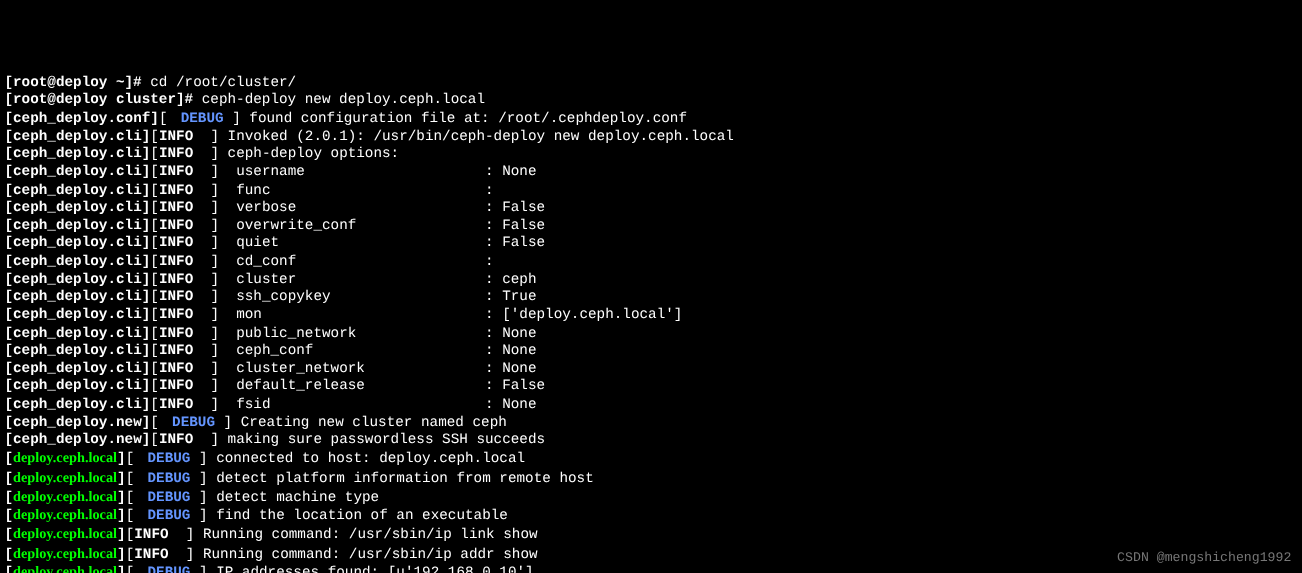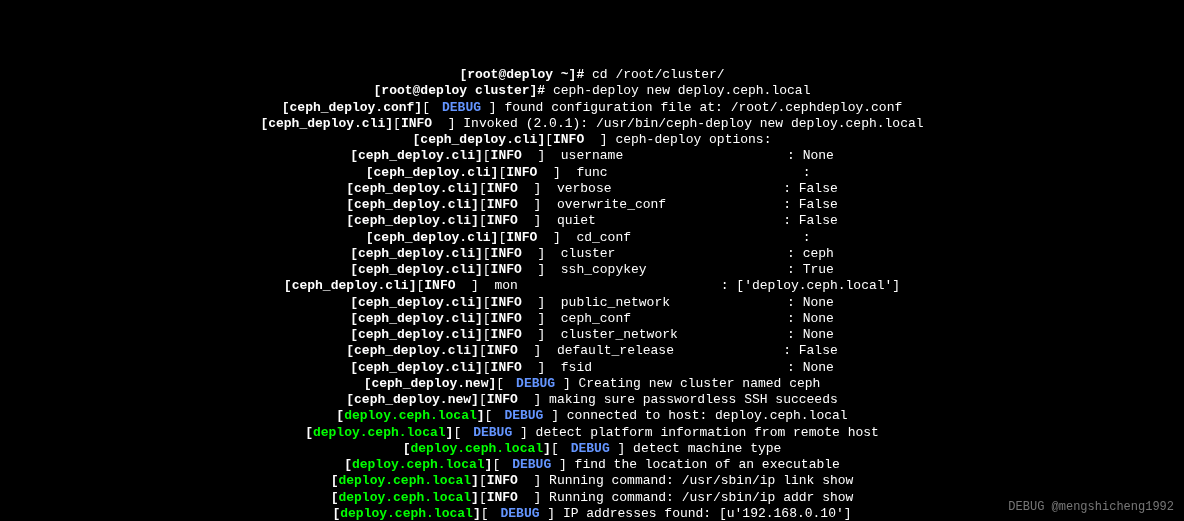--- a/index.html
+++ b/index.html
@@ -8,34 +8,34 @@
       color: #ffffff;
       font-family: 'Courier New', Consolas, monospace;
       font-size: 13px;
       line-height: 1.25;
       padding: 2px 4px;
       width: 1184px;
       height: 521px;
       overflow: hidden;
       white-space: pre;
     }
-    .line { display: block; text-align: center; }
+    .line { display: block; }
     .white, .w { color: #ffffff; font-weight: bold; }
-    .green, .g { color: #00ff00; font-weight: bold; }
+    .green, .g { color: #00ff00; font-weight: bold; font-family: Liberation Serif, serif; }
     .blue, .b { color: #6495ff; font-weight: bold; margin-left: 12px; }
     .watermark {
       position: absolute;
       bottom: 6px;
       right: 10px;
       color: #777;
       font-size: 12px;
     }
   </style>
 </head>
 <body>
 
 
 
 <div id="terminal"><span class="line"><span class="w">[root@deploy ~]# </span>cd /root/cluster/</span><span class="line"><span class="w">[root@deploy cluster]# </span>ceph-deploy new deploy.ceph.local</span><span class="line"><span class="w">[</span><span class="w">ceph_deploy.conf</span><span class="w">]</span>[<span class="b">DEBUG </span>] found configuration file at: /root/.cephdeploy.conf</span><span class="line"><span class="w">[</span><span class="w">ceph_deploy.cli</span><span class="w">]</span>[<span class="w">INFO  </span>] Invoked (2.0.1): /usr/bin/ceph-deploy new deploy.ceph.local</span><span class="line"><span class="w">[</span><span class="w">ceph_deploy.cli</span><span class="w">]</span>[<span class="w">INFO  </span>] ceph-deploy options:</span><span class="line"><span class="w">[</span><span class="w">ceph_deploy.cli</span><span class="w">]</span>[<span class="w">INFO  </span>]  username                     : None</span><span class="line"><span class="w">[</span><span class="w">ceph_deploy.cli</span><span class="w">]</span>[<span class="w">INFO  </span>]  func                         : <function new="" at="" 0x7efe91abcde8=""></function></span><span class="line"><span class="w">[</span><span class="w">ceph_deploy.cli</span><span class="w">]</span>[<span class="w">INFO  </span>]  verbose                      : False</span><span class="line"><span class="w">[</span><span class="w">ceph_deploy.cli</span><span class="w">]</span>[<span class="w">INFO  </span>]  overwrite_conf               : False</span><span class="line"><span class="w">[</span><span class="w">ceph_deploy.cli</span><span class="w">]</span>[<span class="w">INFO  </span>]  quiet                        : False</span><span class="line"><span class="w">[</span><span class="w">ceph_deploy.cli</span><span class="w">]</span>[<span class="w">INFO  </span>]  cd_conf                      : <ceph_deploy.conf.cephdeploy.conf instance="" at="" 0x7efe912338c0=""></ceph_deploy.conf.cephdeploy.conf></span><span class="line"><span class="w">[</span><span class="w">ceph_deploy.cli</span><span class="w">]</span>[<span class="w">INFO  </span>]  cluster                      : ceph</span><span class="line"><span class="w">[</span><span class="w">ceph_deploy.cli</span><span class="w">]</span>[<span class="w">INFO  </span>]  ssh_copykey                  : True</span><span class="line"><span class="w">[</span><span class="w">ceph_deploy.cli</span><span class="w">]</span>[<span class="w">INFO  </span>]  mon                          : ['deploy.ceph.local']</span><span class="line"><span class="w">[</span><span class="w">ceph_deploy.cli</span><span class="w">]</span>[<span class="w">INFO  </span>]  public_network               : None</span><span class="line"><span class="w">[</span><span class="w">ceph_deploy.cli</span><span class="w">]</span>[<span class="w">INFO  </span>]  ceph_conf                    : None</span><span class="line"><span class="w">[</span><span class="w">ceph_deploy.cli</span><span class="w">]</span>[<span class="w">INFO  </span>]  cluster_network              : None</span><span class="line"><span class="w">[</span><span class="w">ceph_deploy.cli</span><span class="w">]</span>[<span class="w">INFO  </span>]  default_release              : False</span><span class="line"><span class="w">[</span><span class="w">ceph_deploy.cli</span><span class="w">]</span>[<span class="w">INFO  </span>]  fsid                         : None</span><span class="line"><span class="w">[</span><span class="w">ceph_deploy.new</span><span class="w">]</span>[<span class="b">DEBUG </span>] Creating new cluster named ceph</span><span class="line"><span class="w">[</span><span class="w">ceph_deploy.new</span><span class="w">]</span>[<span class="w">INFO  </span>] making sure passwordless SSH succeeds</span><span class="line"><span class="w">[</span><span class="g">deploy.ceph.local</span><span class="w">]</span>[<span class="b">DEBUG </span>] connected to host: deploy.ceph.local</span><span class="line"><span class="w">[</span><span class="g">deploy.ceph.local</span><span class="w">]</span>[<span class="b">DEBUG </span>] detect platform information from remote host</span><span class="line"><span class="w">[</span><span class="g">deploy.ceph.local</span><span class="w">]</span>[<span class="b">DEBUG </span>] detect machine type</span><span class="line"><span class="w">[</span><span class="g">deploy.ceph.local</span><span class="w">]</span>[<span class="b">DEBUG </span>] find the location of an executable</span><span class="line"><span class="w">[</span><span class="g">deploy.ceph.local</span><span class="w">]</span>[<span class="w">INFO  </span>] Running command: /usr/sbin/ip link show</span><span class="line"><span class="w">[</span><span class="g">deploy.ceph.local</span><span class="w">]</span>[<span class="w">INFO  </span>] Running command: /usr/sbin/ip addr show</span><span class="line"><span class="w">[</span><span class="g">deploy.ceph.local</span><span class="w">]</span>[<span class="b">DEBUG </span>] IP addresses found: [u'192.168.0.10']</span></div>
-<div class="watermark">DEBUG @mengshicheng1992</div>
+<div class="watermark">CSDN @mengshicheng1992</div>
 
 
 
 
 </body></html>

